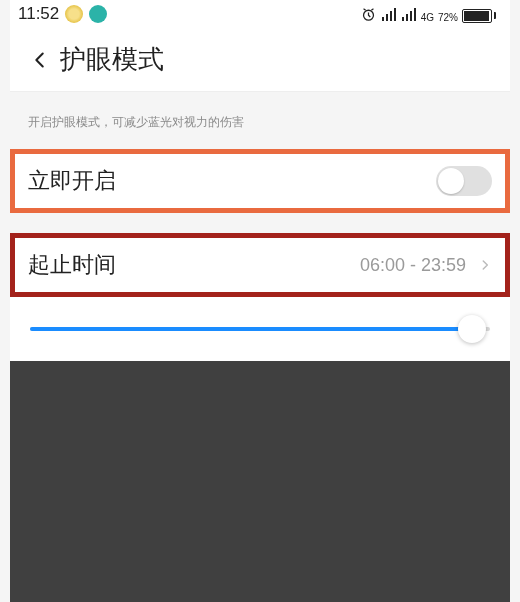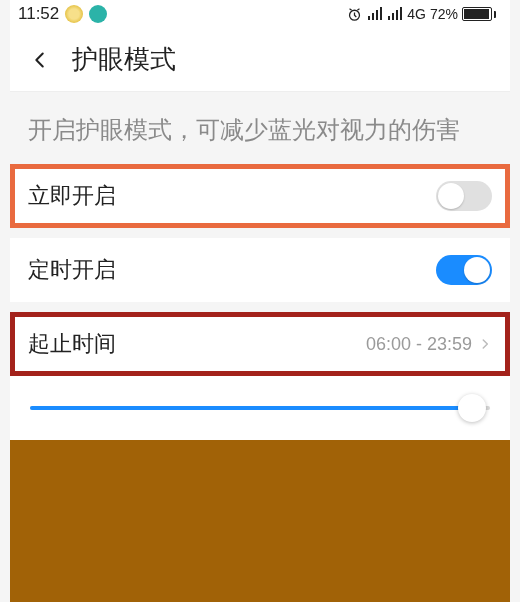--- a/index.html
+++ b/index.html
@@ -5,69 +5,69 @@
   * { margin: 0; padding: 0; box-sizing: border-box; }
   body {
     width: 520px;
     height: 602px;
     background: #f5f5f5;
     font-family: -apple-system, "Helvetica Neue", sans-serif;
     overflow: hidden;
     position: relative;
   }
   .phone-frame {
-    background: #a16207;
+    background: #404040;
     width: 500px;
     margin: 0 10px;
     height: 602px;
     position: relative;
   }
   .status-bar {
     display: flex;
     align-items: center;
     height: 28px;
     padding: 0 14px 0 8px;
     background: #fff;
     font-size: 16px;
     color: #222;
   }
   .status-left { display: flex; align-items: center; gap: 6px; }
-  .status-right { margin-left: auto; display: flex; align-items: center; gap: 4px; font-size: 14px; }
+  .status-right { margin-left: auto; display: flex; align-items: flex-end; gap: 4px; font-size: 10px; }
   .clock { font-weight: 400; font-size: 17px; }
   .mini-icon { width: 18px; height: 18px; border-radius: 50%; display:inline-flex; align-items:center; justify-content:center; }
   .mini-icon.yellow { background: radial-gradient(circle,#f7e08a 40%,#e6c44a 70%); }
   .mini-icon.teal { background: #2bb3a8; color:#fff; font-size:10px; font-weight:700; }
   .alarm-icon svg { width: 17px; height: 17px; display:block; }
   .signal svg { width: 16px; height: 16px; display:block; }
   .battery {
     display:inline-flex; align-items:center; gap:2px;
   }
   .battery-body {
     width: 30px; height: 14px; border:1.5px solid #222; border-radius:2px; position:relative;
   }
   .battery-fill { position:absolute; left:1px; top:1px; bottom:1px; width: 93%; background:#222; }
   .battery-cap { width:2px; height:7px; background:#222; border-radius:0 1px 1px 0; }
   .header {
     display:flex; align-items:center; height:64px; padding:0 10px; background:#fff;
     border-bottom:1px solid #eee;
   }
   .back-btn { width:40px; display:flex; align-items:center; justify-content:center; }
   .back-btn svg { width:22px; height:22px; }
-  .page-title { font-size:26px; color:#222; font-weight:400; margin-left:12px; }
+  .page-title { font-size:26px; color:#222; font-weight:400; margin-left:0; }
   .section { background:#f5f5f5; }
   .description {
     padding: 22px 18px 18px;
-    font-size:24px; color:#8a8a8a; background:#f5f5f5;
+    font-size:12px; color:#8a8a8a; background:#f5f5f5;
   }
   .row {
     display:flex; align-items:center; background:#fff; height:64px;
     padding:0 18px; position:relative;
   }
   .row-label { font-size:22px; color:#222; flex:1; }
-  .row-value { font-size:18px; color:#9a9a9a; margin-right:6px; }
+  .row-value { font-size:18px; color:#9a9a9a; margin-right:12px; }
   .chevron svg { width:14px; height:14px; display:block; }
   .highlight-orange { border:5px solid #e96a3f; padding:0 13px; height:64px;align-items:center; }
   .highlight-red { border:5px solid #a3221b; padding:1px 13px; height:64px; }
   .gap { height:10px; background:#f5f5f5; }
   .toggle {
     width:56px; height:30px; border-radius:30px; position:relative; flex:none;
   }
   .toggle.off { background:#e0e0e0; }
   .toggle.on  { background:#1a8cff; }
   .toggle-knob {
@@ -152,26 +152,20 @@
 
     <div class="row highlight-orange">
       <div class="row-label">立即开启</div>
       <div class="toggle off">
         <div class="toggle-knob"></div>
       </div>
     </div>
 
     <div class="gap"></div>
 
-    <div class="row">
-      <div class="row-label">定时开启</div>
-      <div class="toggle on">
-        <div class="toggle-knob"></div>
-      </div>
-    </div>
 
     <div class="gap"></div>
 
     <div class="row highlight-red">
       <div class="row-label">起止时间</div>
       <div class="row-value">06:00 - 23:59</div>
       <span class="chevron">
         <svg viewBox="0 0 24 24" fill="none" stroke="#bbb" stroke-width="2.5" stroke-linecap="round" stroke-linejoin="round">
             <polyline points="9 5 16 12 9 19"></polyline>
           </svg>

